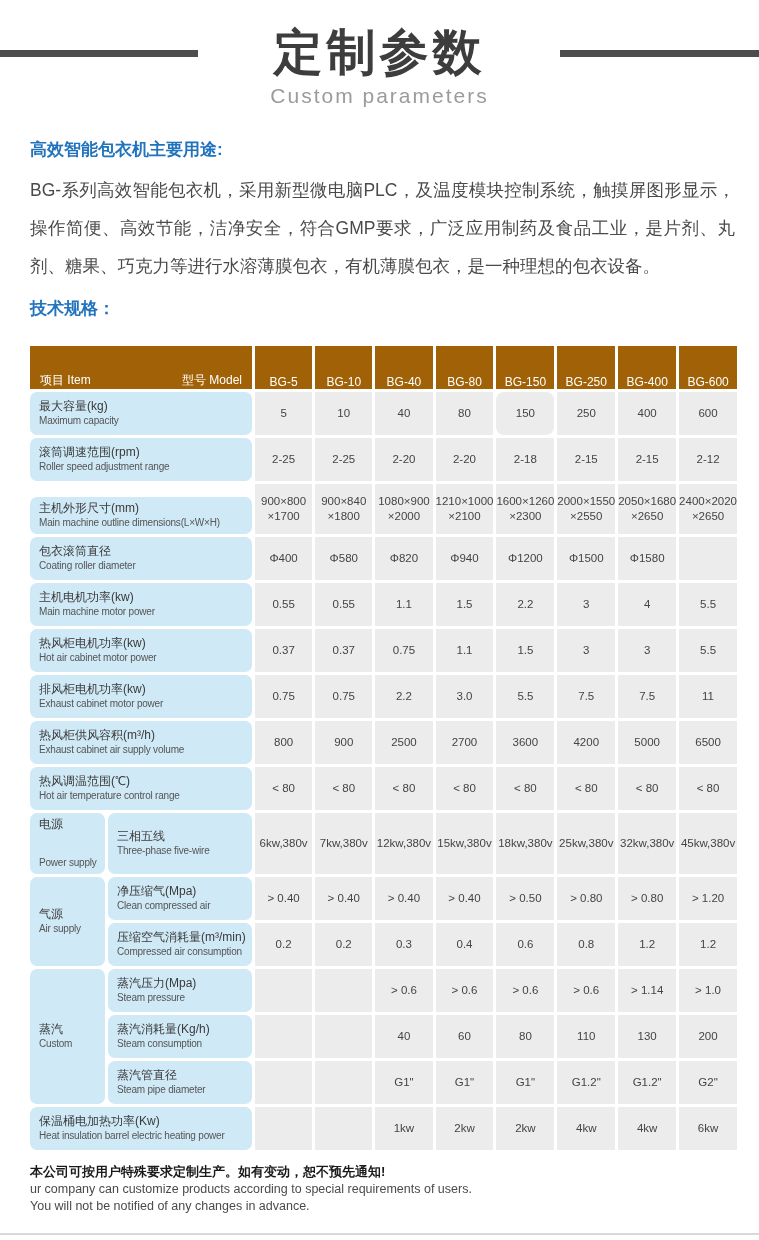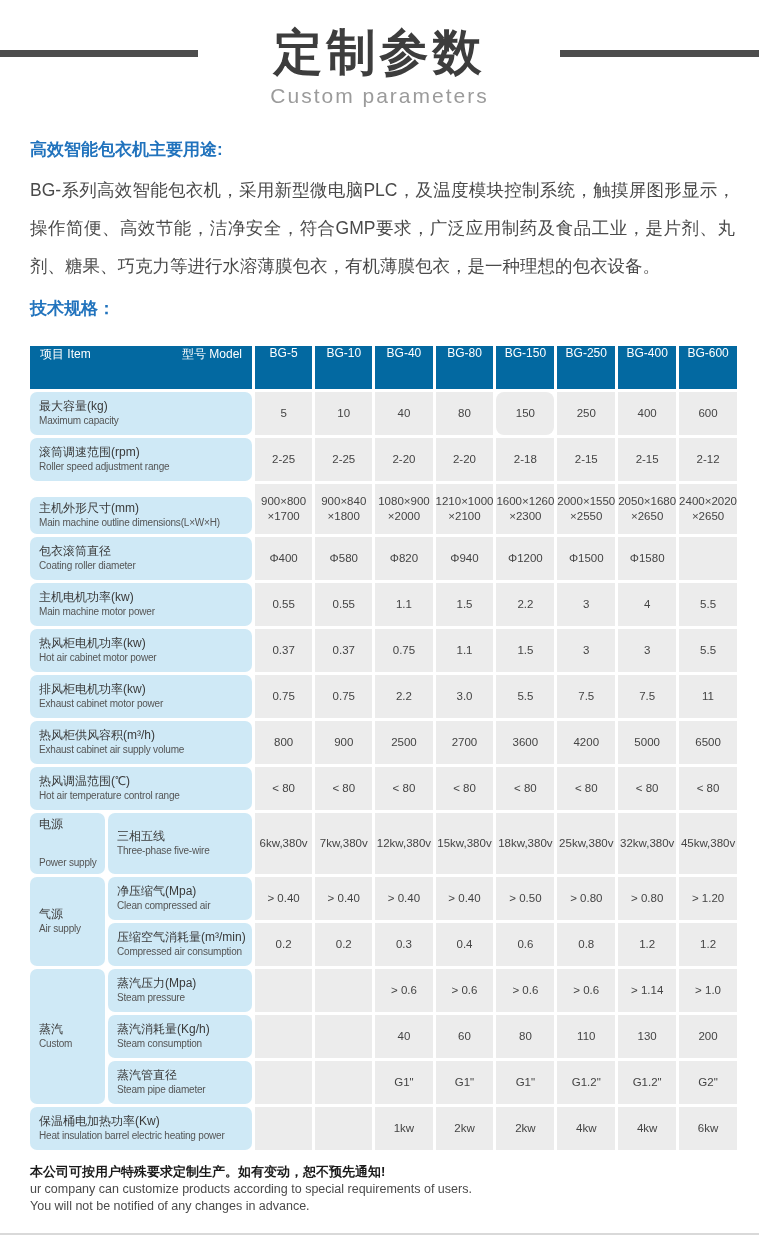--- a/index.html
+++ b/index.html
@@ -17,21 +17,21 @@
   
   .intro{margin:30px 24px 0 30px;}
   .blue-heading{font-size:17px;font-weight:bold;color:#2173bd;margin:0;}
   .intro-body{margin:10px 0 0 0;font-size:17.5px;line-height:38px;color:#4a4a4a;text-align:justify;}
   .spec-heading{margin-top:12px;}
 
   
   .spec-table{margin:26px 22px 0 30px;width:707px;display:grid;
     grid-template-columns:75px 144px repeat(8,1fr);
     grid-auto-rows:minmax(43px,auto);gap:3px;background:#ffffff;}
-  .th{background:#0369a1;color:#ffffff;font-size:12px;display:flex;align-items:flex-start;justify-content:center;gap:36px;}
+  .th{background:#a16207;color:#ffffff;font-size:12px;display:flex;align-items:flex-end;justify-content:center;gap:36px;}
   .th-label{justify-content:space-between;padding:0 10px;}
   .label-cell,.group-cell{background:#cfe9f6;display:flex;flex-direction:column;justify-content:center;
     padding:4px 2px 4px 9px;overflow:hidden;border-radius:7px;}
   .label-zh{font-size:12px;color:#3a3a3a;line-height:15px;}
   .label-en{font-size:10px;color:#555555;line-height:14px;white-space:nowrap;letter-spacing:-0.2px;}
   .val{background:#ececec;display:flex;align-items:center;justify-content:center;
     font-size:11.5px;color:#444444;text-align:center;white-space:pre-line;line-height:15px;}
 
   
   .notes{margin:12px 30px 0 30px;}

